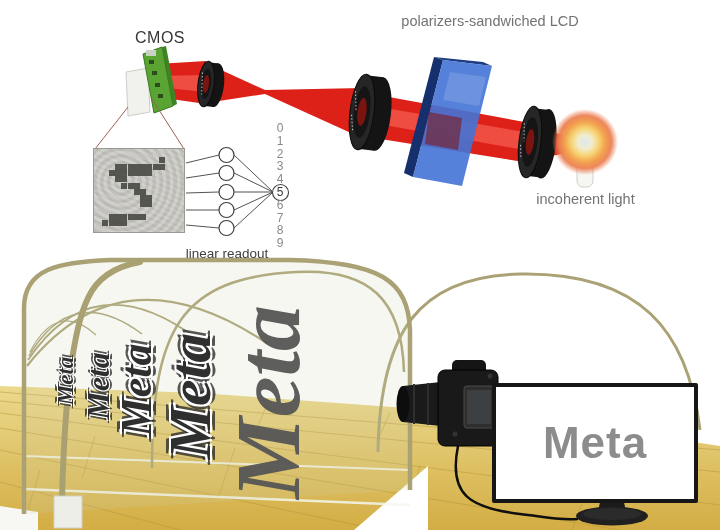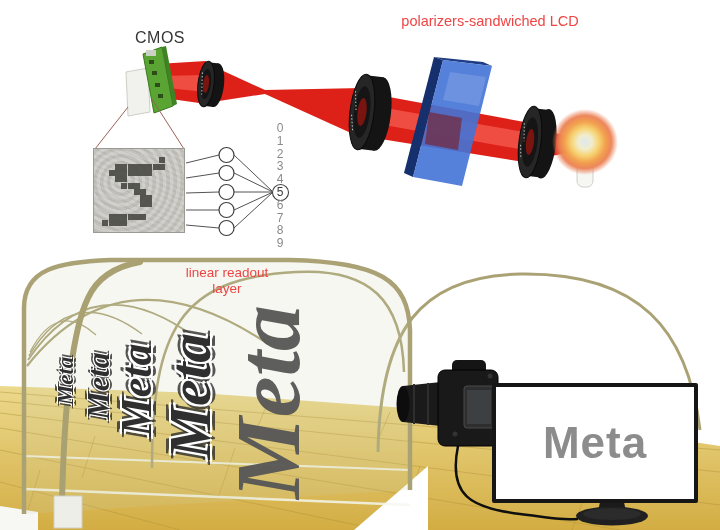--- a/index.html
+++ b/index.html
@@ -1,23 +1,23 @@
 <!DOCTYPE html>
 <html><head>
 <meta charset="utf-8">
 <style>
   html,body{margin:0;padding:0;background:#ffffff;}
   .stage{position:relative;width:720px;height:530px;background:#fff;overflow:hidden;
          font-family:"Liberation Sans",sans-serif;}
   .stage svg{position:absolute;left:0;top:0;}
-  .lbl{position:absolute;color:#ef4444;text-align:center;line-height:1.18;}
+  .lbl{position:absolute;color:#737373;text-align:center;line-height:1.18;}
   .lbl-cmos{left:130px;top:29px;width:60px;font-size:16px;letter-spacing:.5px;color:#353535;}
   .lbl-lcd{left:372px;top:13px;width:236px;font-size:14.5px;}
   .lbl-incoherent{left:513px;top:191px;width:145px;font-size:14.5px;}
-  .lbl-readout{left:156px;top:246px;width:142px;font-size:13.5px;color:#ef4444;margin-top:19px;}
+  .lbl-readout{left:156px;top:246px;width:142px;font-size:13.5px;color:#404040;}
   .digit{position:absolute;width:18px;text-align:center;font-size:12px;color:#8a8a8a;}
   .digit.predicted{color:#3a3a3a;}
   .inset{position:absolute;left:93px;top:148px;width:92px;height:85px;
          background:#c8c7c2;border:1px solid #9a9a94;box-sizing:border-box;
          background-image:
            repeating-radial-gradient(circle at 30% 40%, rgba(255,255,255,.14) 0 3px, rgba(120,120,114,.10) 4px 7px),
            repeating-linear-gradient(25deg, rgba(140,140,132,.12) 0 2px, rgba(220,220,214,.10) 2px 5px);}
   .px{position:absolute;width:6px;height:6px;background:#4c4c47;opacity:.92;}
   .ghost-layer{position:absolute;left:0;top:0;width:720px;height:530px;pointer-events:none;}
   .ghost{position:absolute;width:300px;height:90px;display:flex;align-items:center;justify-content:center;
@@ -243,23 +243,23 @@
       <div class="px" style="left: 20.9px; top: 71.3px;"></div>
       <div class="px" style="left: 27.2px; top: 71.3px;"></div>
     </div>
 
   <div id="digit-col"></div>
 
   <div class="lbl lbl-cmos">CMOS</div>
   <div class="lbl lbl-lcd">
     <div>polarizers-sandwiched LCD</div>
   </div>
+  <div class="lbl lbl-incoherent">incoherent light</div>
   <div class="lbl lbl-readout">
     <div>linear readout</div>
-    <div>layer</div>
   </div>
 
   <div class="monitor">
     <span>Meta</span>
   </div>
 
 <span class="digit" style="position: absolute; left: 271px; top: 121px;">0</span>
     <span class="digit" style="position: absolute; left: 271px; top: 133.8px;">1</span>
     <span class="digit" style="position: absolute; left: 271px; top: 146.6px;">2</span>
     <span class="digit" style="position: absolute; left: 271px; top: 159.4px;">3</span>

